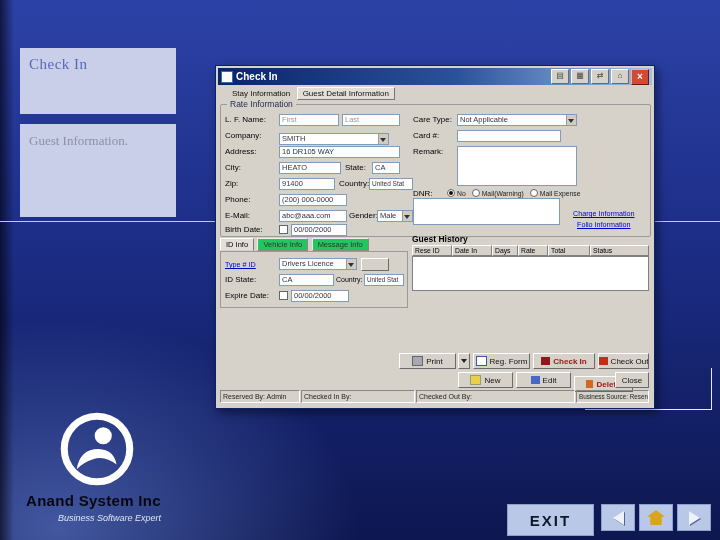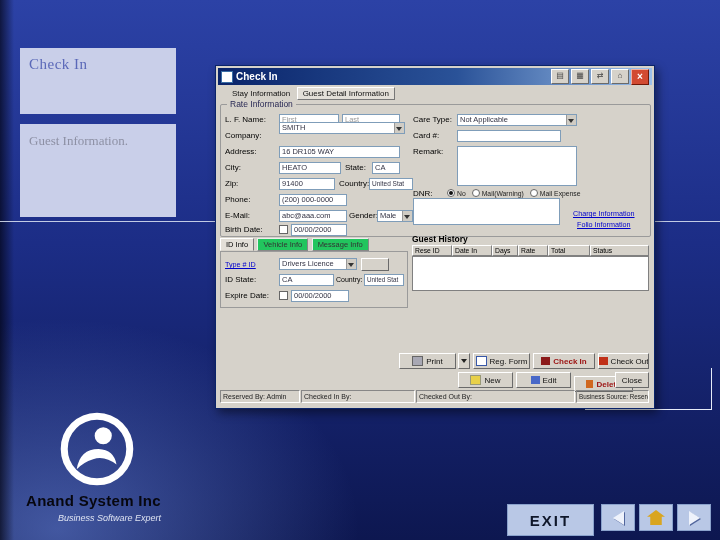--- a/index.html
+++ b/index.html
@@ -133,21 +133,21 @@
     </div>
 
     <div class="grp">
       <span class="legend">Rate Information</span>
 
       <span class="lb" style="left:4px;top:9px">L. F. Name:</span>
       <div class="fld ghost" style="left:58px;top:9px;width:60px">First</div>
       <div class="fld ghost" style="left:121px;top:9px;width:58px">Last</div>
 
       <span class="lb" style="left:4px;top:25px">Company:</span>
-      <div class="fld dd" style="left:58px;top:17px;width:126px">SMITH</div>
+      <div class="fld dd" style="left:58px;top:28px;width:110px">SMITH</div>
 
       <span class="lb" style="left:4px;top:41px">Address:</span>
       <div class="fld" style="left:58px;top:41px;width:121px">16 DR105 WAY</div>
 
       <span class="lb" style="left:4px;top:57px">City:</span>
       <div class="fld" style="left:58px;top:57px;width:62px">HEATO</div>
       <span class="lb" style="left:124px;top:57px">State:</span>
       <div class="fld" style="left:151px;top:57px;width:28px">CA</div>
 
       <span class="lb" style="left:4px;top:73px">Zip:</span>

